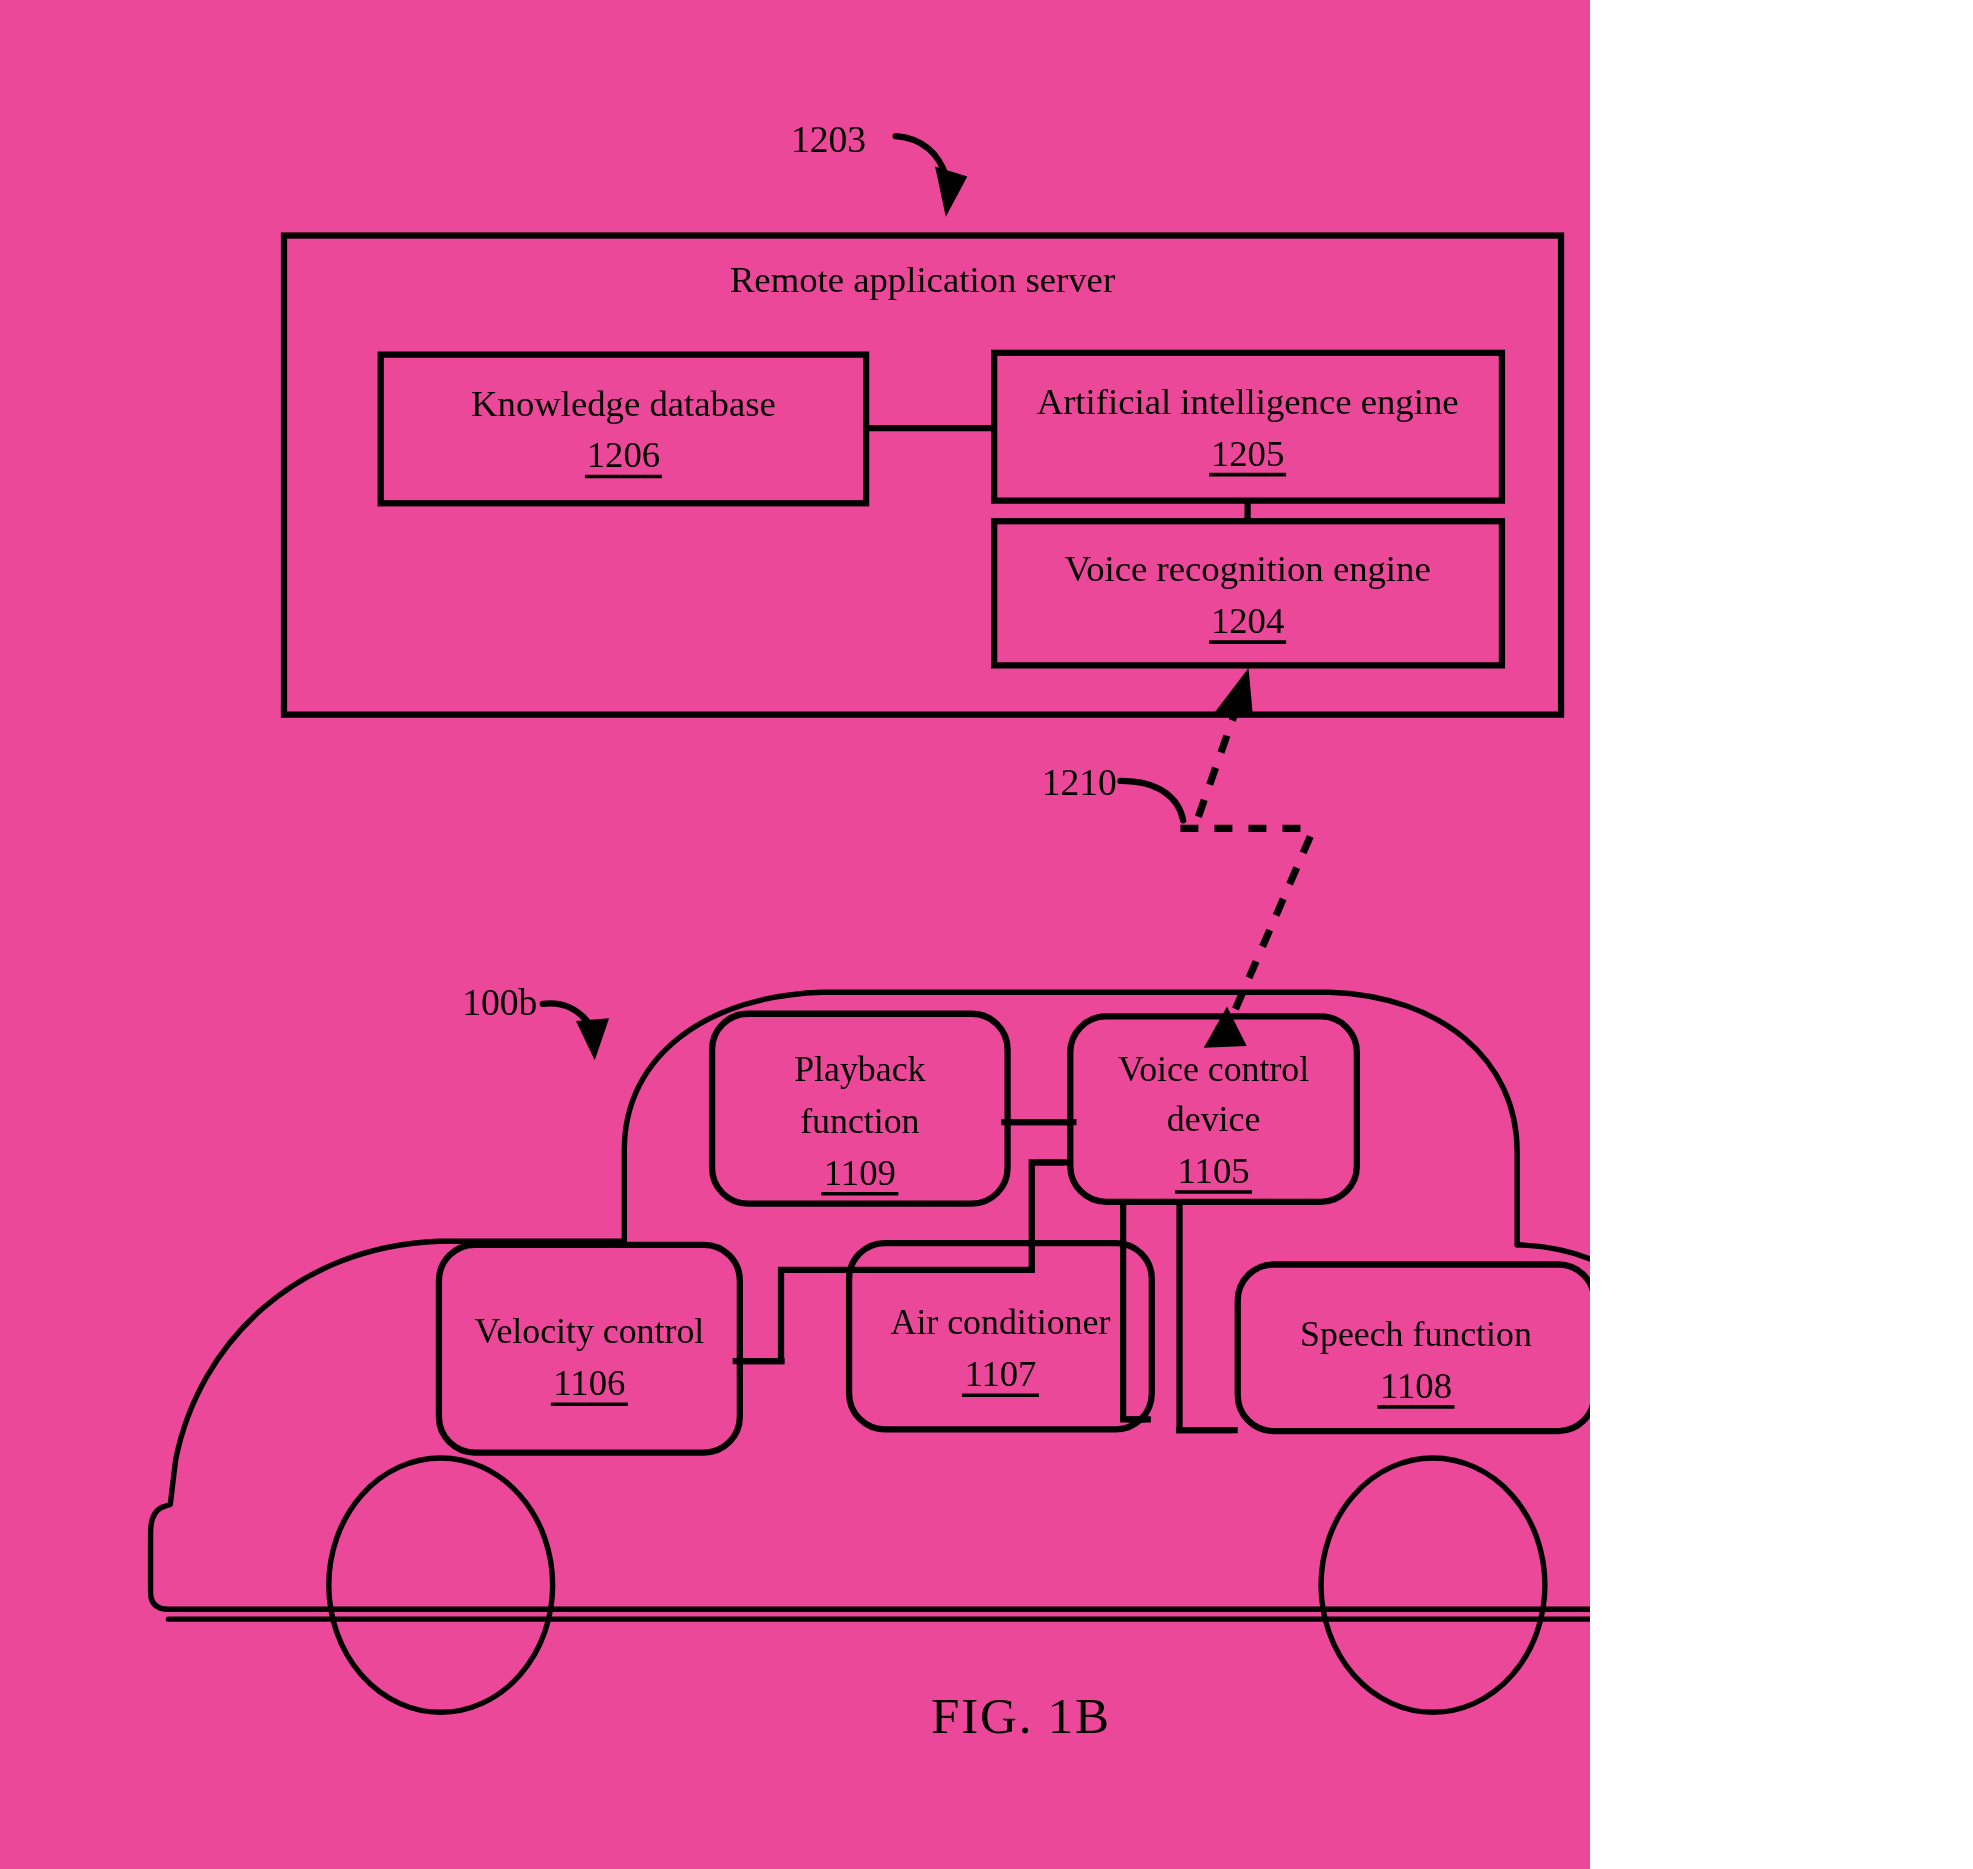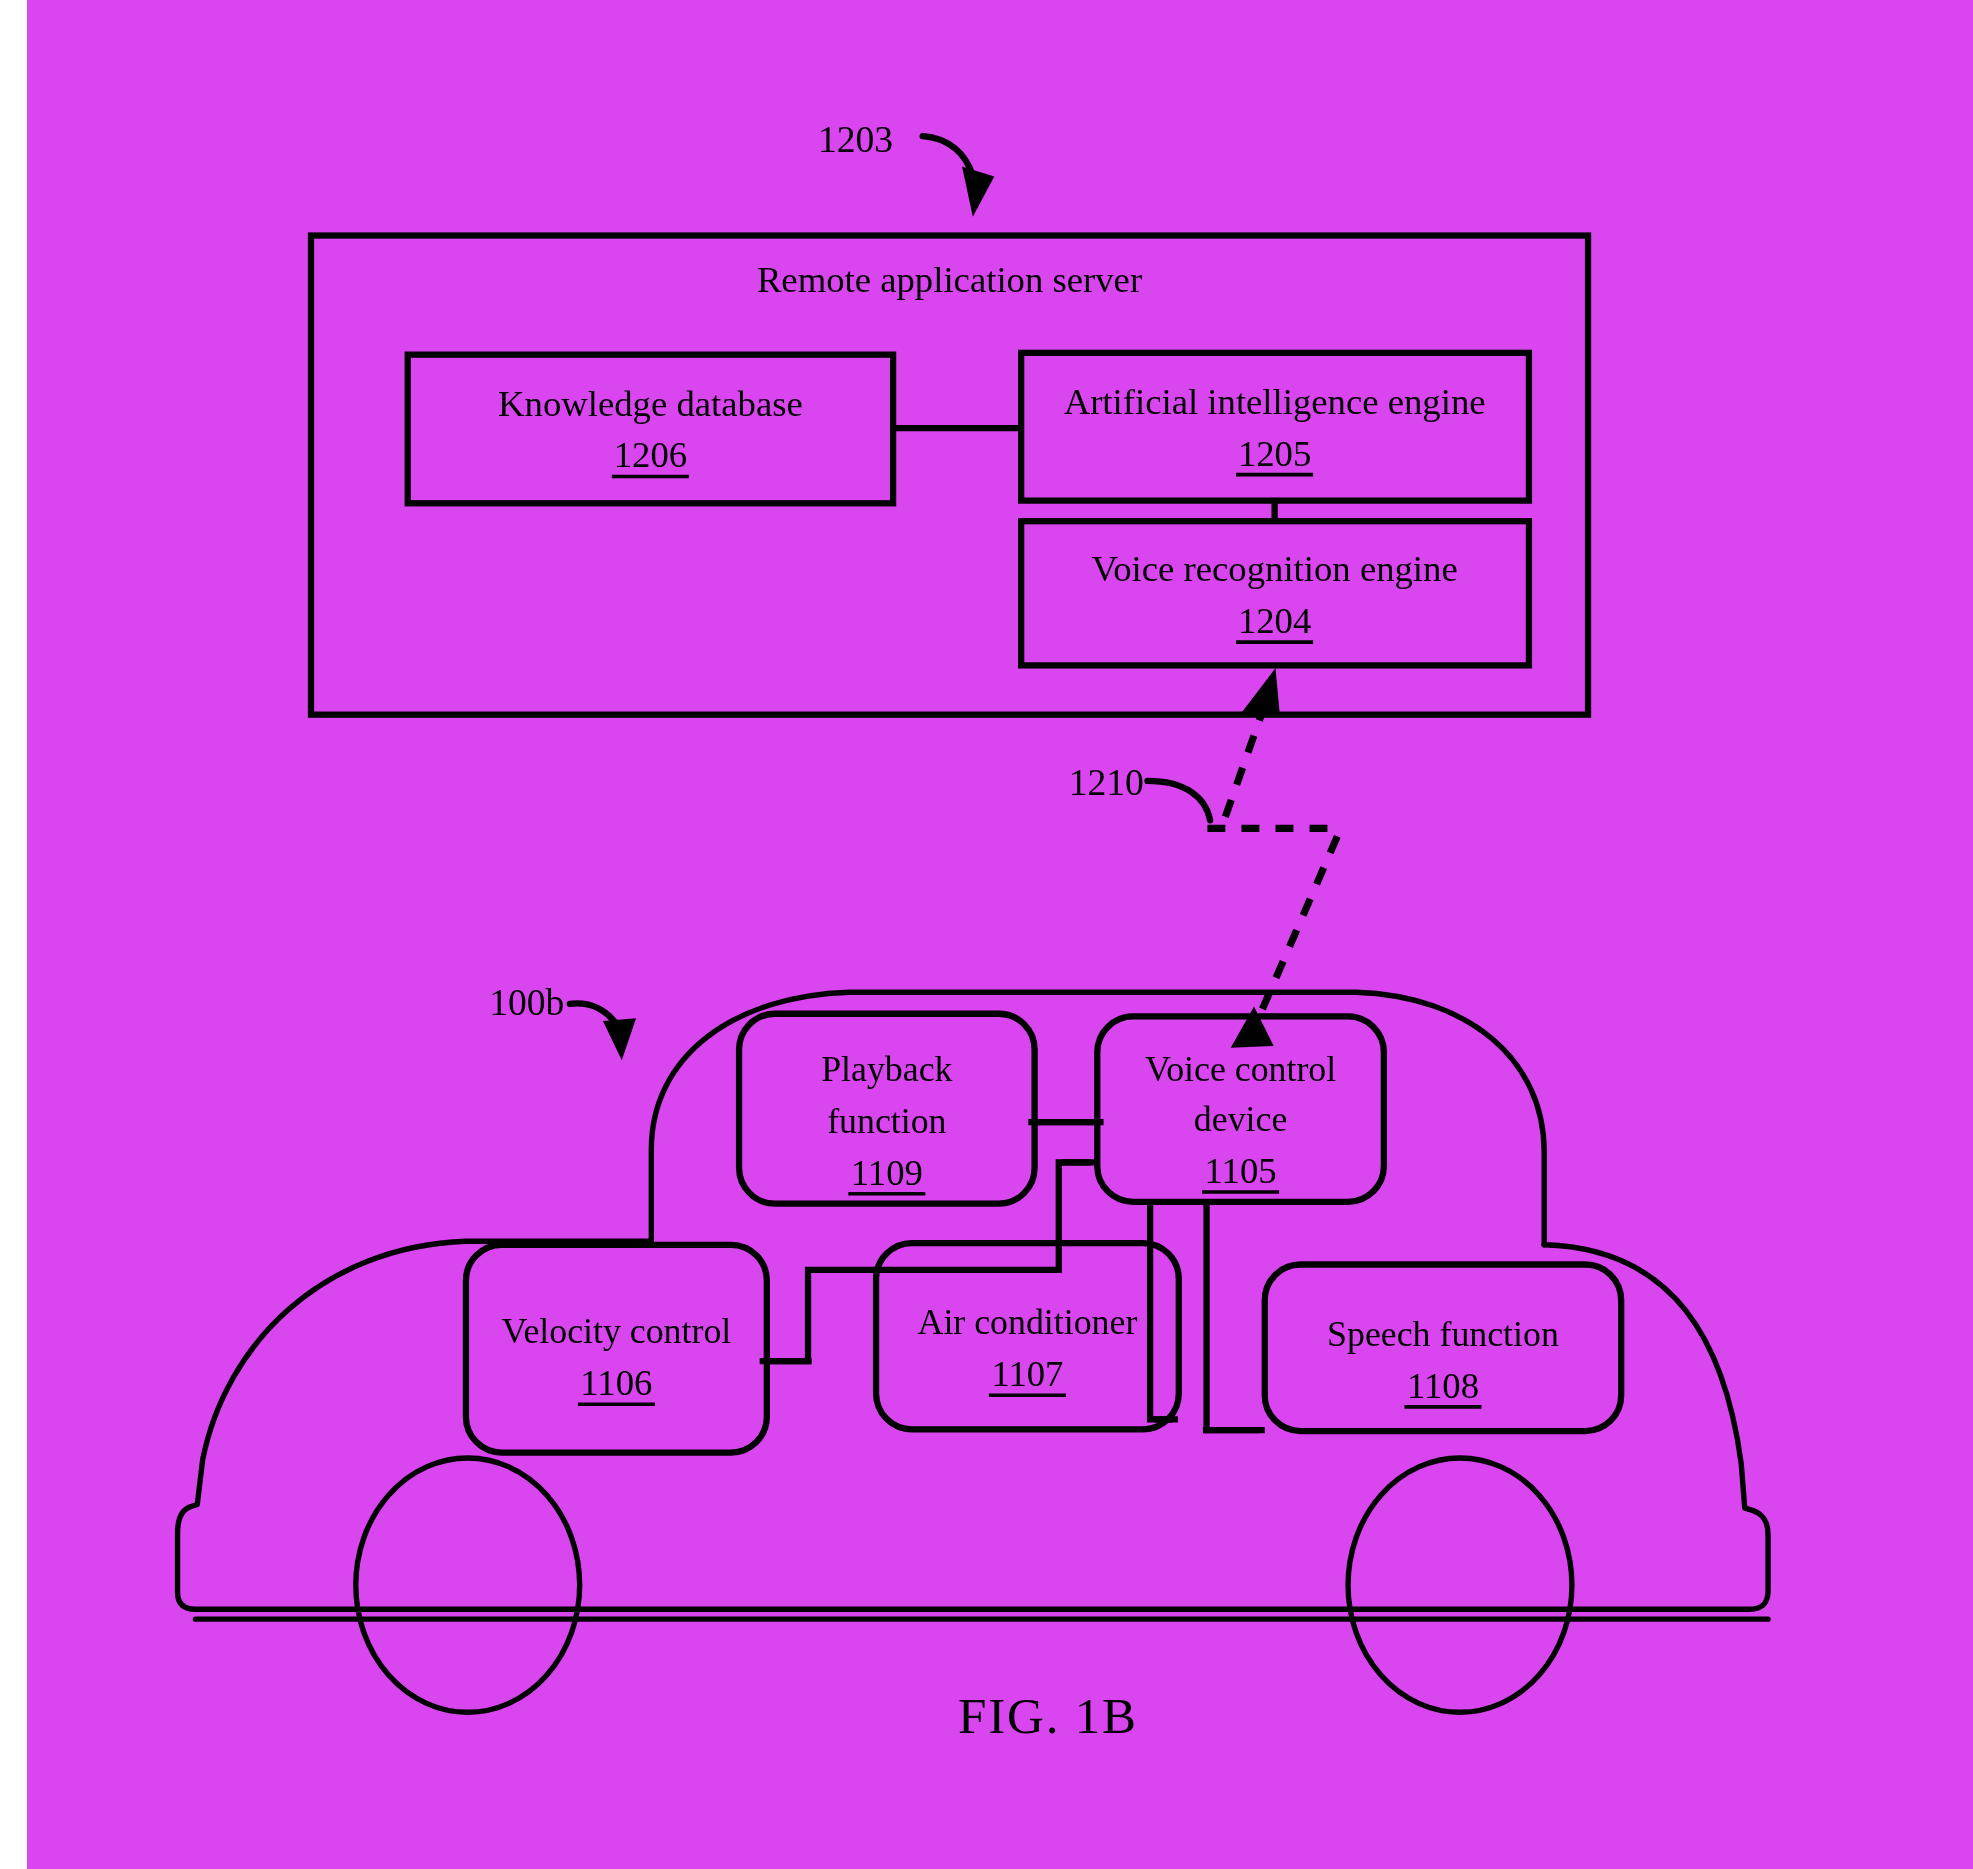--- a/index.html
+++ b/index.html
@@ -7,25 +7,24 @@
     margin: 0;
     padding: 0;
     background: #ffffff;
   }
   body {
     font-family: "Liberation Serif", "DejaVu Serif", serif;
     color: #000000;
   }
   #figure-root {
     position: relative;
-    width: 1946px;
+    width: 1590px;
     height: 1869px;
-    background: #d946ef;
+    background: #ec4899;
     overflow: hidden;
-    margin-left: 27px;
   }
   #figure-svg {
     position: absolute;
     left: 0;
     top: 0;
     width: 1974px;
     height: 1869px;
     display: block;
   }
   .svg-text {

